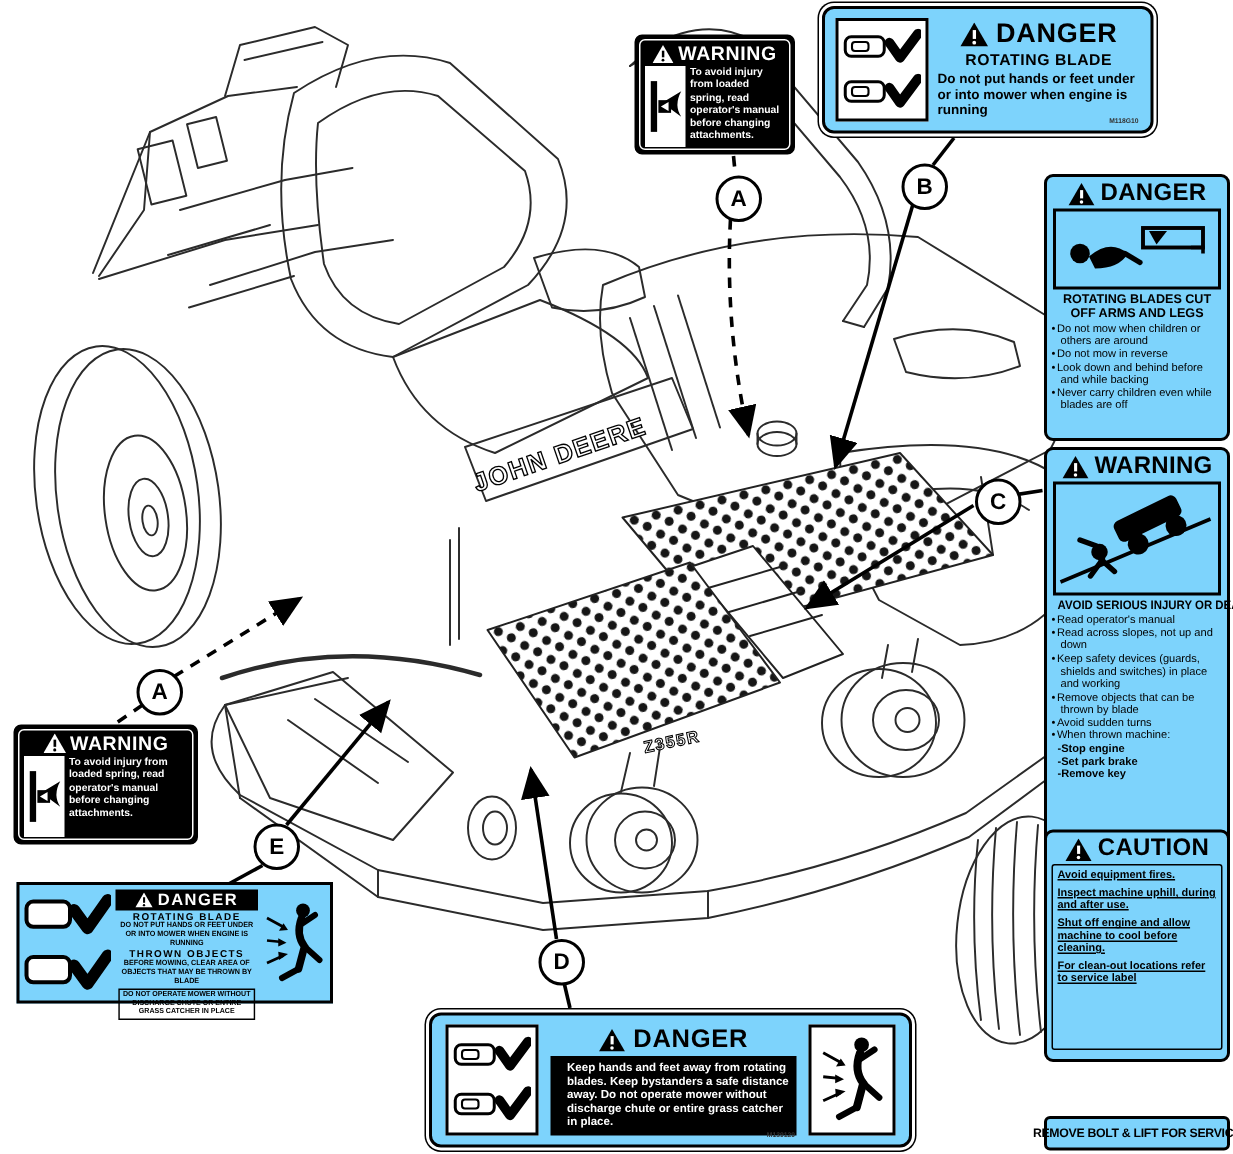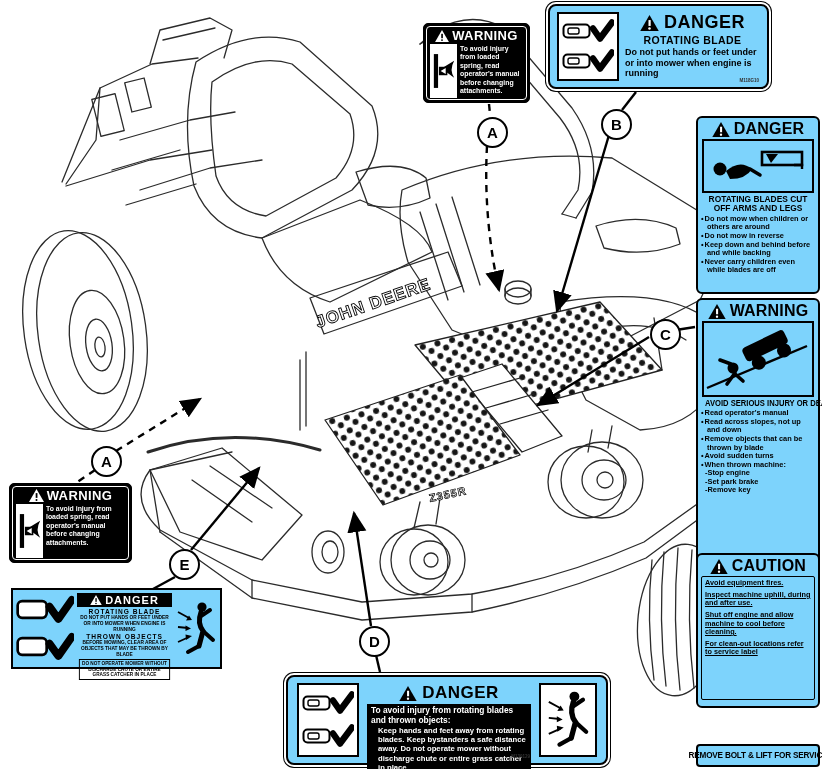--- a/index.html
+++ b/index.html
@@ -35,21 +35,21 @@
   .dt-head{font-size:18px;letter-spacing:.5px;}
   .dt-title{font-size:10.5px;font-weight:800;letter-spacing:.4px;margin-top:1px;}
   .dt-body{font-size:9px;font-weight:800;line-height:1.18;text-align:left;margin-top:1px;}
   .code{position:absolute;right:1px;bottom:-2px;font-size:4.5px;font-weight:bold;color:#333;}
   
   .rcol{left:696px;width:124px;border:2.5px solid #000;border-radius:6px;padding:2px 3px;}
   .rc-head{display:flex;align-items:center;justify-content:center;gap:4px;font-weight:900;font-size:16px;letter-spacing:.2px;}
   .rc-picto{border:2px solid #000;margin:1px 1px 2px;display:flex;align-items:center;justify-content:center;}
   .rc-title{font-weight:800;font-size:8.4px;text-align:center;line-height:1.12;}
   .bullets{margin-top:1px;}
-  .bullet{font-size:7.4px;font-weight:bold;line-height:1.16;padding-left:6px;text-indent:-6px;}
+  .bullet{font-size:7.4px;font-weight:normal;line-height:1.16;padding-left:6px;text-indent:-6px;}
   .bullet::before{content:"\2022";margin-right:1px;}
   .subitem{font-size:7.4px;font-weight:bold;line-height:1.16;padding-left:4px;}
   .caution-body{border:1.6px solid #000;border-radius:2px;padding:2px 3px;margin-top:1px;height:124px;box-sizing:border-box;text-decoration:underline;}
   .cpara{font-size:7.3px;font-weight:bold;line-height:1.15;margin-bottom:3.5px;}
   .remove-bolt{left:696px;top:744px;width:124px;height:23px;border:2px solid #000;border-radius:4px;
     display:flex;align-items:center;justify-content:center;font-size:8.2px;font-weight:800;white-space:nowrap;letter-spacing:-0.2px;}
   
   .danger-compact{left:11px;top:588px;width:211px;height:81px;border:2px solid #000;display:flex;padding:3px;gap:3px;}
   .dc-left{width:58px;flex:0 0 58px;display:flex;flex-direction:column;justify-content:space-between;}
   .dc-mid{flex:1;display:flex;flex-direction:column;align-items:center;}
@@ -329,21 +329,21 @@
       <rect x="56" y="8" width="40" height="13" fill="none" stroke="#000" stroke-width="2.6"></rect>
       <polygon points="60,10 72,10 65,19" fill="#000"></polygon>
       <path d="M88,21 L96,21 L96,25" stroke="#000" stroke-width="2.4" fill="none"></path>
     </svg>
   </div>
   <div class="rc-title">ROTATING BLADES CUT</div>
   <div class="rc-title">OFF ARMS AND LEGS</div>
   <div class="bullets">
     <div class="bullet">Do not mow when children or others are around</div>
     <div class="bullet">Do not mow in reverse</div>
-    <div class="bullet">Keep down and behind before and while backing</div>
+    <div class="bullet">Look down and behind before and while backing</div>
     <div class="bullet">Never carry children even while blades are off</div>
   </div>
 </div>
 
 <div class="label rcol" style="top:298px;height:285px;">
   <div class="rc-head head-row">
     <svg class="tri" width="18" height="15" viewBox="0 0 22 19">
           <path d="M11 0 L22 19 H0 Z" fill="#000"></path>
           <rect x="9.8" y="6" width="2.6" height="7" fill="#fff"></rect>
           <circle cx="11" cy="16" r="1.5" fill="#fff"></circle>
@@ -359,20 +359,21 @@
         <circle cx="78" cy="32" r="7" fill="#000"></circle>
       </g>
       <circle cx="28" cy="42" r="5.5" fill="#000"></circle>
       <path d="M30,47 L22,58 M29,47 L38,55 M26,38 L15,34" stroke="#000" stroke-width="3.6" stroke-linecap="round" fill="none"></path>
     </svg>
   </div>
   <div class="rc-title" style="white-space:nowrap;transform:scaleX(.93);transform-origin:center;font-size:8.2px;">AVOID SERIOUS INJURY OR DEATH</div>
   <div class="bullets">
     <div class="bullet">Read operator's manual</div>
     <div class="bullet">Read across slopes, not up and down</div>
+    <div class="bullet">Keep safety devices (guards, shields and switches) in place and working</div>
     <div class="bullet">Remove objects that can be thrown by blade</div>
     <div class="bullet">Avoid sudden turns</div>
     <div class="bullet">When thrown machine:</div>
     <div class="subitem">-Stop engine</div>
     <div class="subitem">-Set park brake</div>
     <div class="subitem">-Remove key</div>
   </div>
 </div>
 
 <div class="label rcol" style="top:553px;height:155px;">
@@ -451,21 +452,20 @@
   <div class="db-mid">
     <div class="head-row db-head">
       <svg class="tri" width="18" height="15" viewBox="0 0 22 19">
             <path d="M11 0 L22 19 H0 Z" fill="#000"></path>
             <rect x="9.8" y="6" width="2.6" height="7" fill="#fff"></rect>
             <circle cx="11" cy="16" r="1.5" fill="#fff"></circle>
           </svg>
       <span>DANGER</span>
     </div>
     <div class="db-black">
-      <div class="db-intro">To avoid injury from rotating blades and thrown objects:</div>
       <div class="db-body">Keep hands and feet away from rotating blades. Keep bystanders a safe distance away. Do not operate mower without discharge chute or entire grass catcher in place.</div>
     </div>
     <div class="code">M139129</div>
   </div>
   <div class="picto-box" style="width:54px;height:70px;flex:0 0 54px;">
     <svg width="44" height="64" viewBox="0 0 40 60">
       <circle cx="26" cy="8" r="4.6" fill="#000"></circle>
       <path d="M25,13 Q21,24 27,32 L23,47" stroke="#000" stroke-width="5" fill="none" stroke-linecap="round"></path>
       <path d="M25,17 L34,11 M27,32 L37,41 M23,47 L12,53" stroke="#000" stroke-width="4" fill="none" stroke-linecap="round"></path>
       <path d="M2,13 L13,19 M2,28 L12,29 M2,43 L13,38" stroke="#000" stroke-width="1.8" fill="none"></path>

